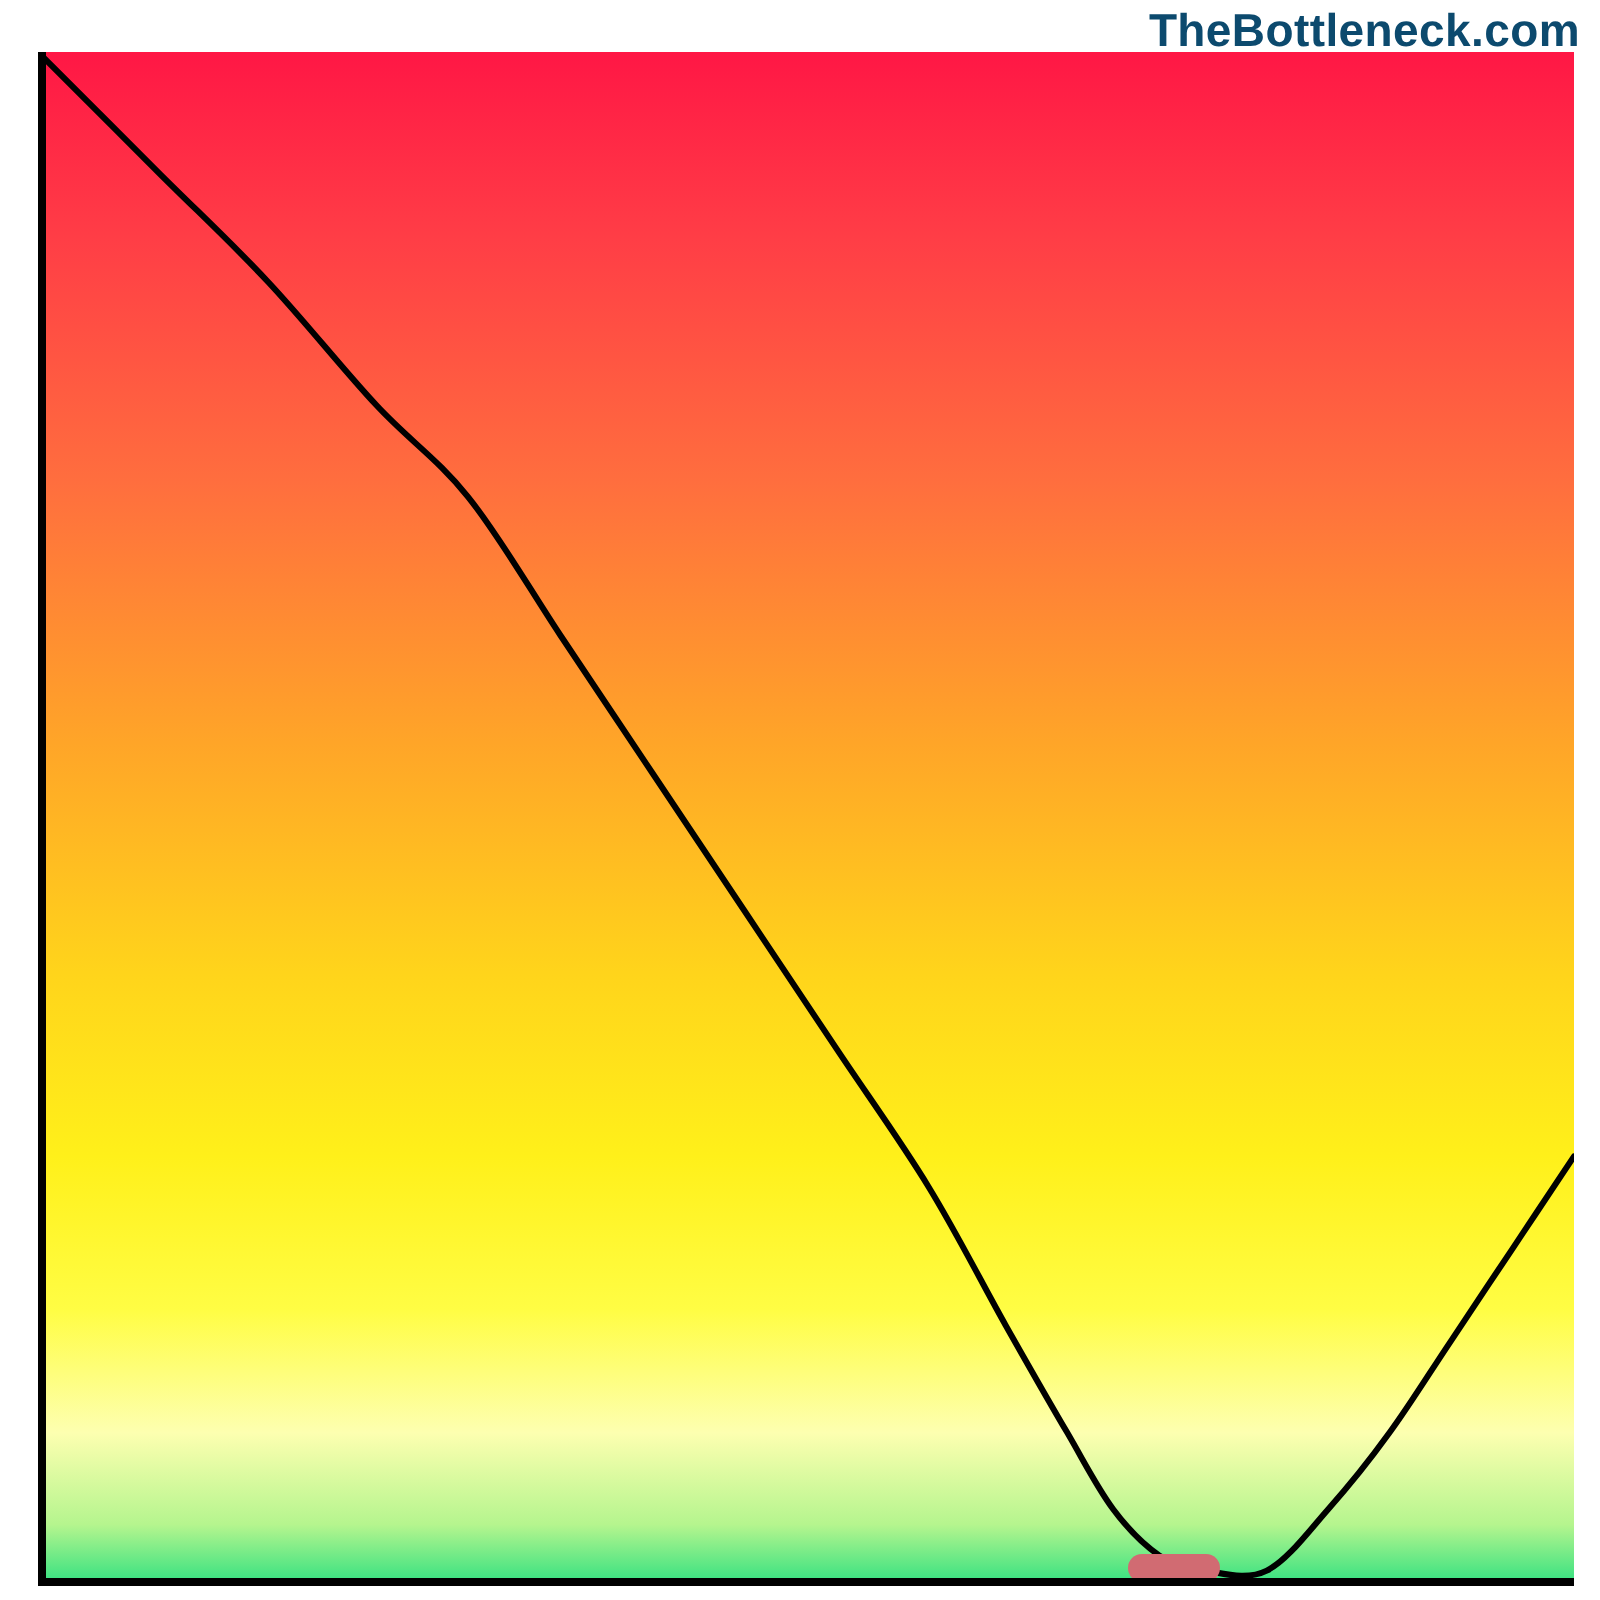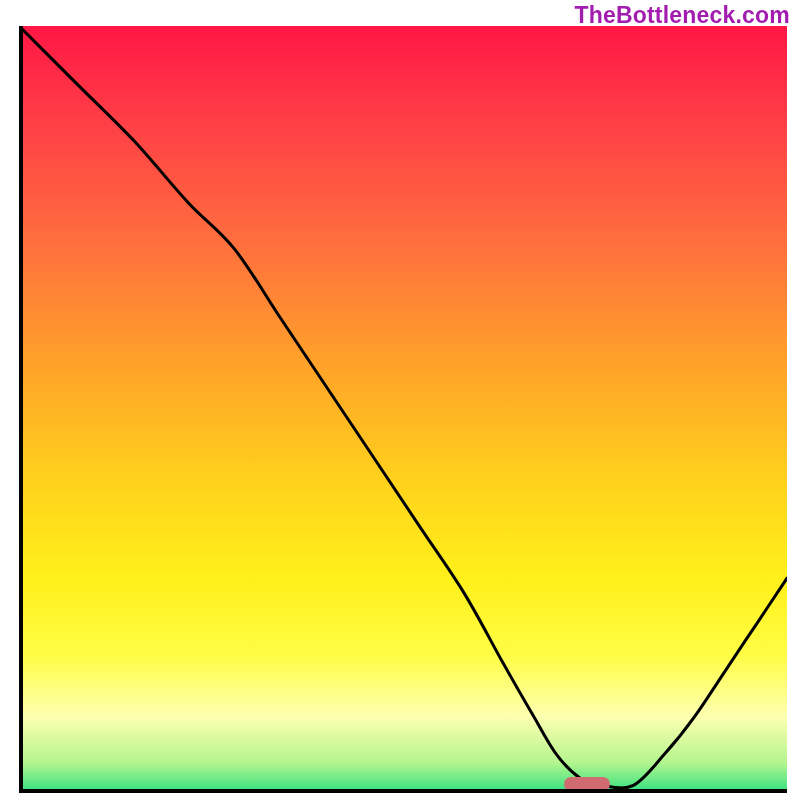--- a/index.html
+++ b/index.html
@@ -14,21 +14,21 @@
     position: relative;
     width: 800px;
     height: 800px;
   }
   .attribution {
     position: absolute;
     top: 2px;
     right: 10px;
     font-size: 23px;
     font-weight: bold;
-    color: #a21caf;
+    color: #0c4a6e;
     letter-spacing: 0.2px;
   }
   .plot {
     position: absolute;
     left: 19px;
     top: 26px;
     width: 768px;
     height: 767px;
     box-sizing: border-box;
   }

